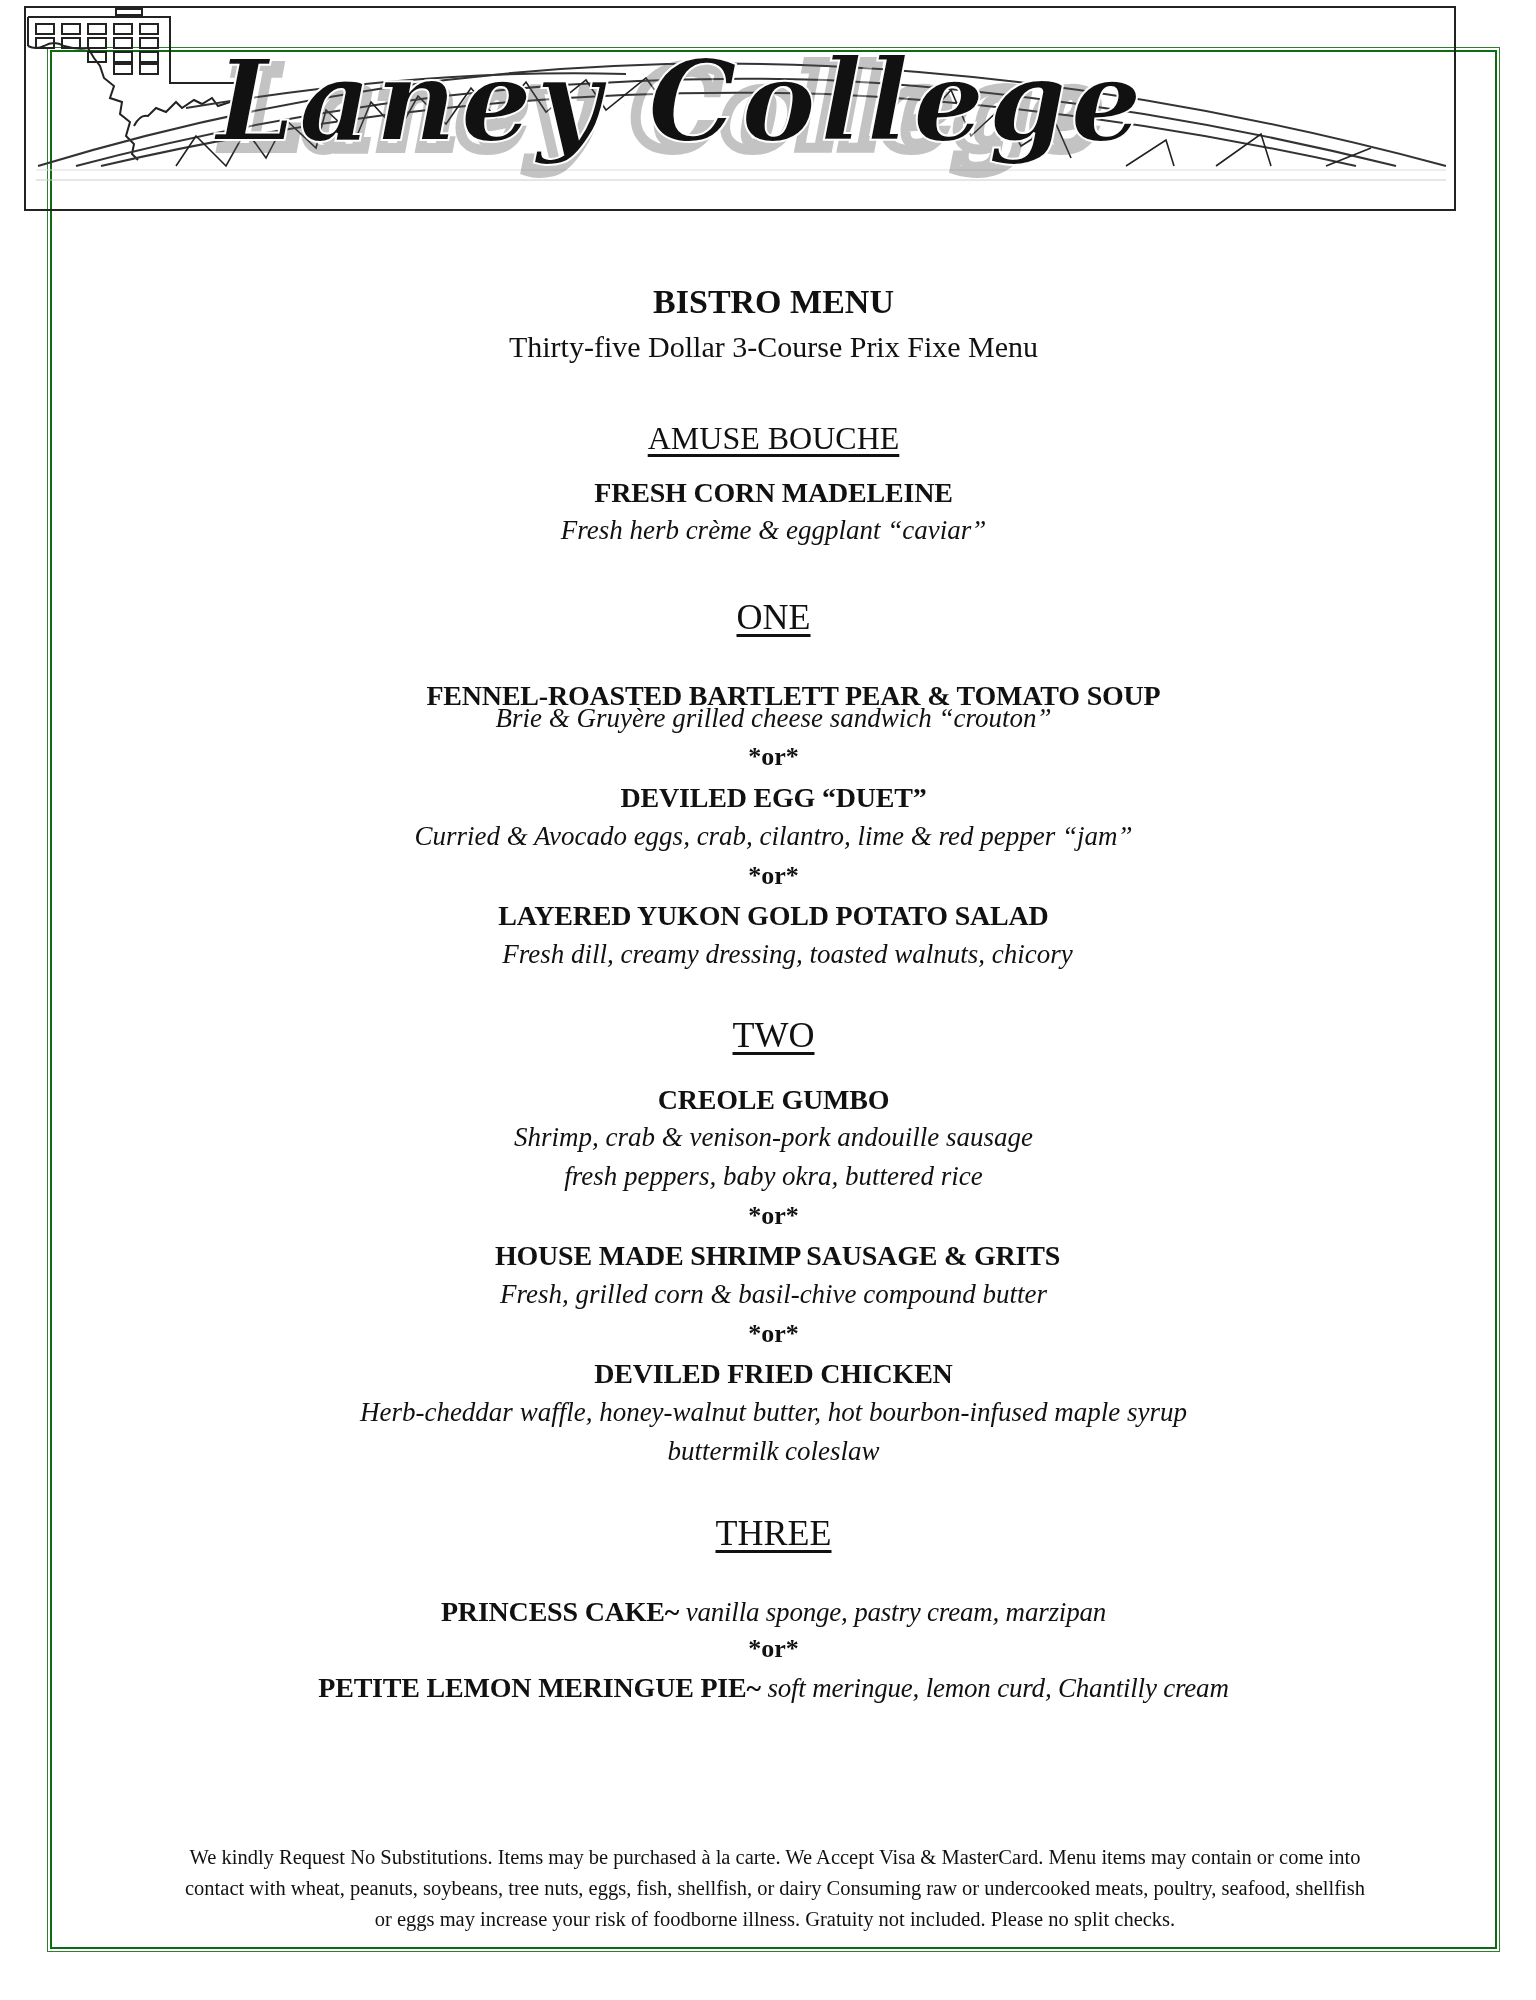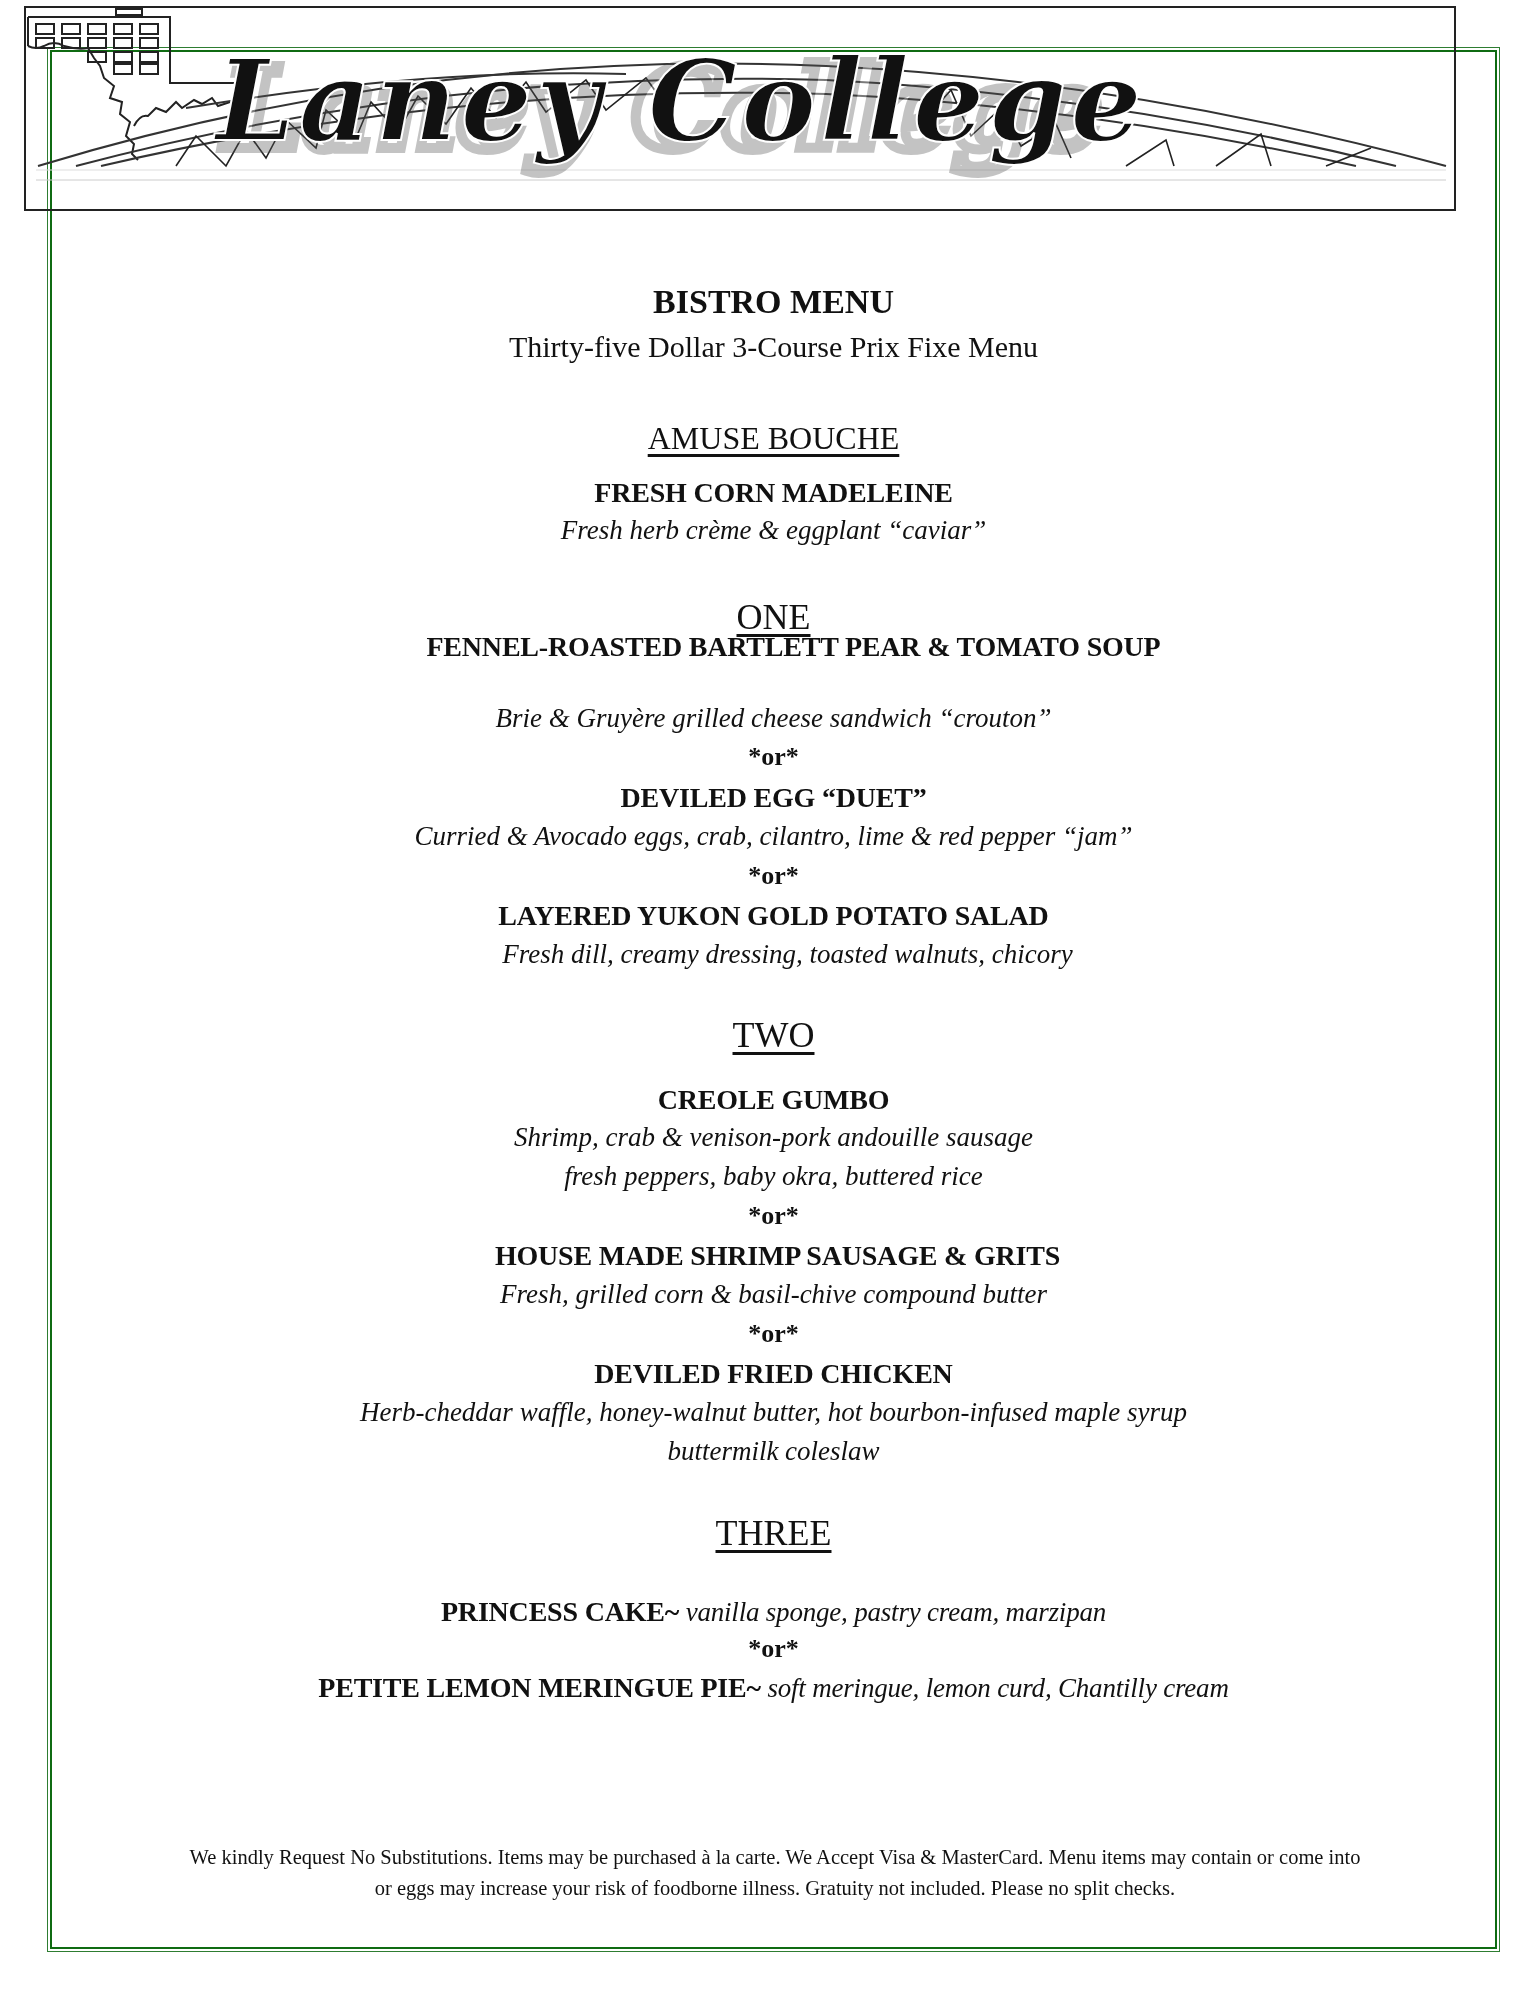--- a/index.html
+++ b/index.html
@@ -79,21 +79,21 @@
 
 <div class="content">
   <div class="line title" style="top:283px;">BISTRO MENU</div>
   <div class="line subtitle" style="top:330px;">Thirty-five Dollar 3-Course Prix Fixe Menu</div>
 
   <div class="line section" style="top:420px;">AMUSE BOUCHE</div>
   <div class="line item" style="top:477px;">FRESH CORN MADELEINE</div>
   <div class="line desc" style="top:515px;">Fresh herb crème &amp; eggplant “caviar”</div>
 
   <div class="line section big" style="top:596px;">ONE</div>
-  <div class="line item" style="top:631px;margin-left:40px;">FENNEL-ROASTED BARTLETT PEAR &amp; TOMATO SOUP</div>
+  <div class="line item" style="top:680px;margin-left:40px;">FENNEL-ROASTED BARTLETT PEAR &amp; TOMATO SOUP</div>
   <div class="line desc" style="top:703px;">Brie &amp; Gruyère grilled cheese sandwich “crouton”</div>
   <div class="line or" style="top:742px;">*or*</div>
   <div class="line item" style="top:782px;">DEVILED EGG “DUET”</div>
   <div class="line desc" style="top:821px;">Curried &amp; Avocado eggs, crab, cilantro, lime &amp; red pepper “jam”</div>
   <div class="line or" style="top:861px;">*or*</div>
   <div class="line item" style="top:900px;">LAYERED YUKON GOLD POTATO SALAD</div>
   <div class="line desc" style="top:939px;padding-left:28px;">Fresh dill, creamy dressing, toasted walnuts, chicory</div>
 
   <div class="line section big" style="top:1014px;">TWO</div>
   <div class="line item" style="top:1084px;">CREOLE GUMBO</div>
@@ -112,14 +112,15 @@
     <span>PRINCESS CAKE~</span><span class="inline-desc desc"> vanilla sponge, pastry cream, marzipan</span>
   </div>
   <div class="line or" style="top:1634px;">*or*</div>
   <div class="line item" style="top:1672px;">
     <span>PETITE LEMON MERINGUE PIE~</span><span class="inline-desc desc"> soft meringue, lemon curd, Chantilly cream</span>
   </div>
 </div>
 
 <div class="footer">
   <div>We kindly Request No Substitutions. Items may be purchased à la carte. We Accept Visa &amp; MasterCard. Menu items may contain or come into</div>
+  <div>contact with wheat, peanuts, soybeans, tree nuts, eggs, fish, shellfish, or dairy Consuming raw or undercooked meats, poultry, seafood, shellfish</div>
   <div>or eggs may increase your risk of foodborne illness. Gratuity not included. Please no split checks.</div>
 </div>
 
 </body></html>

